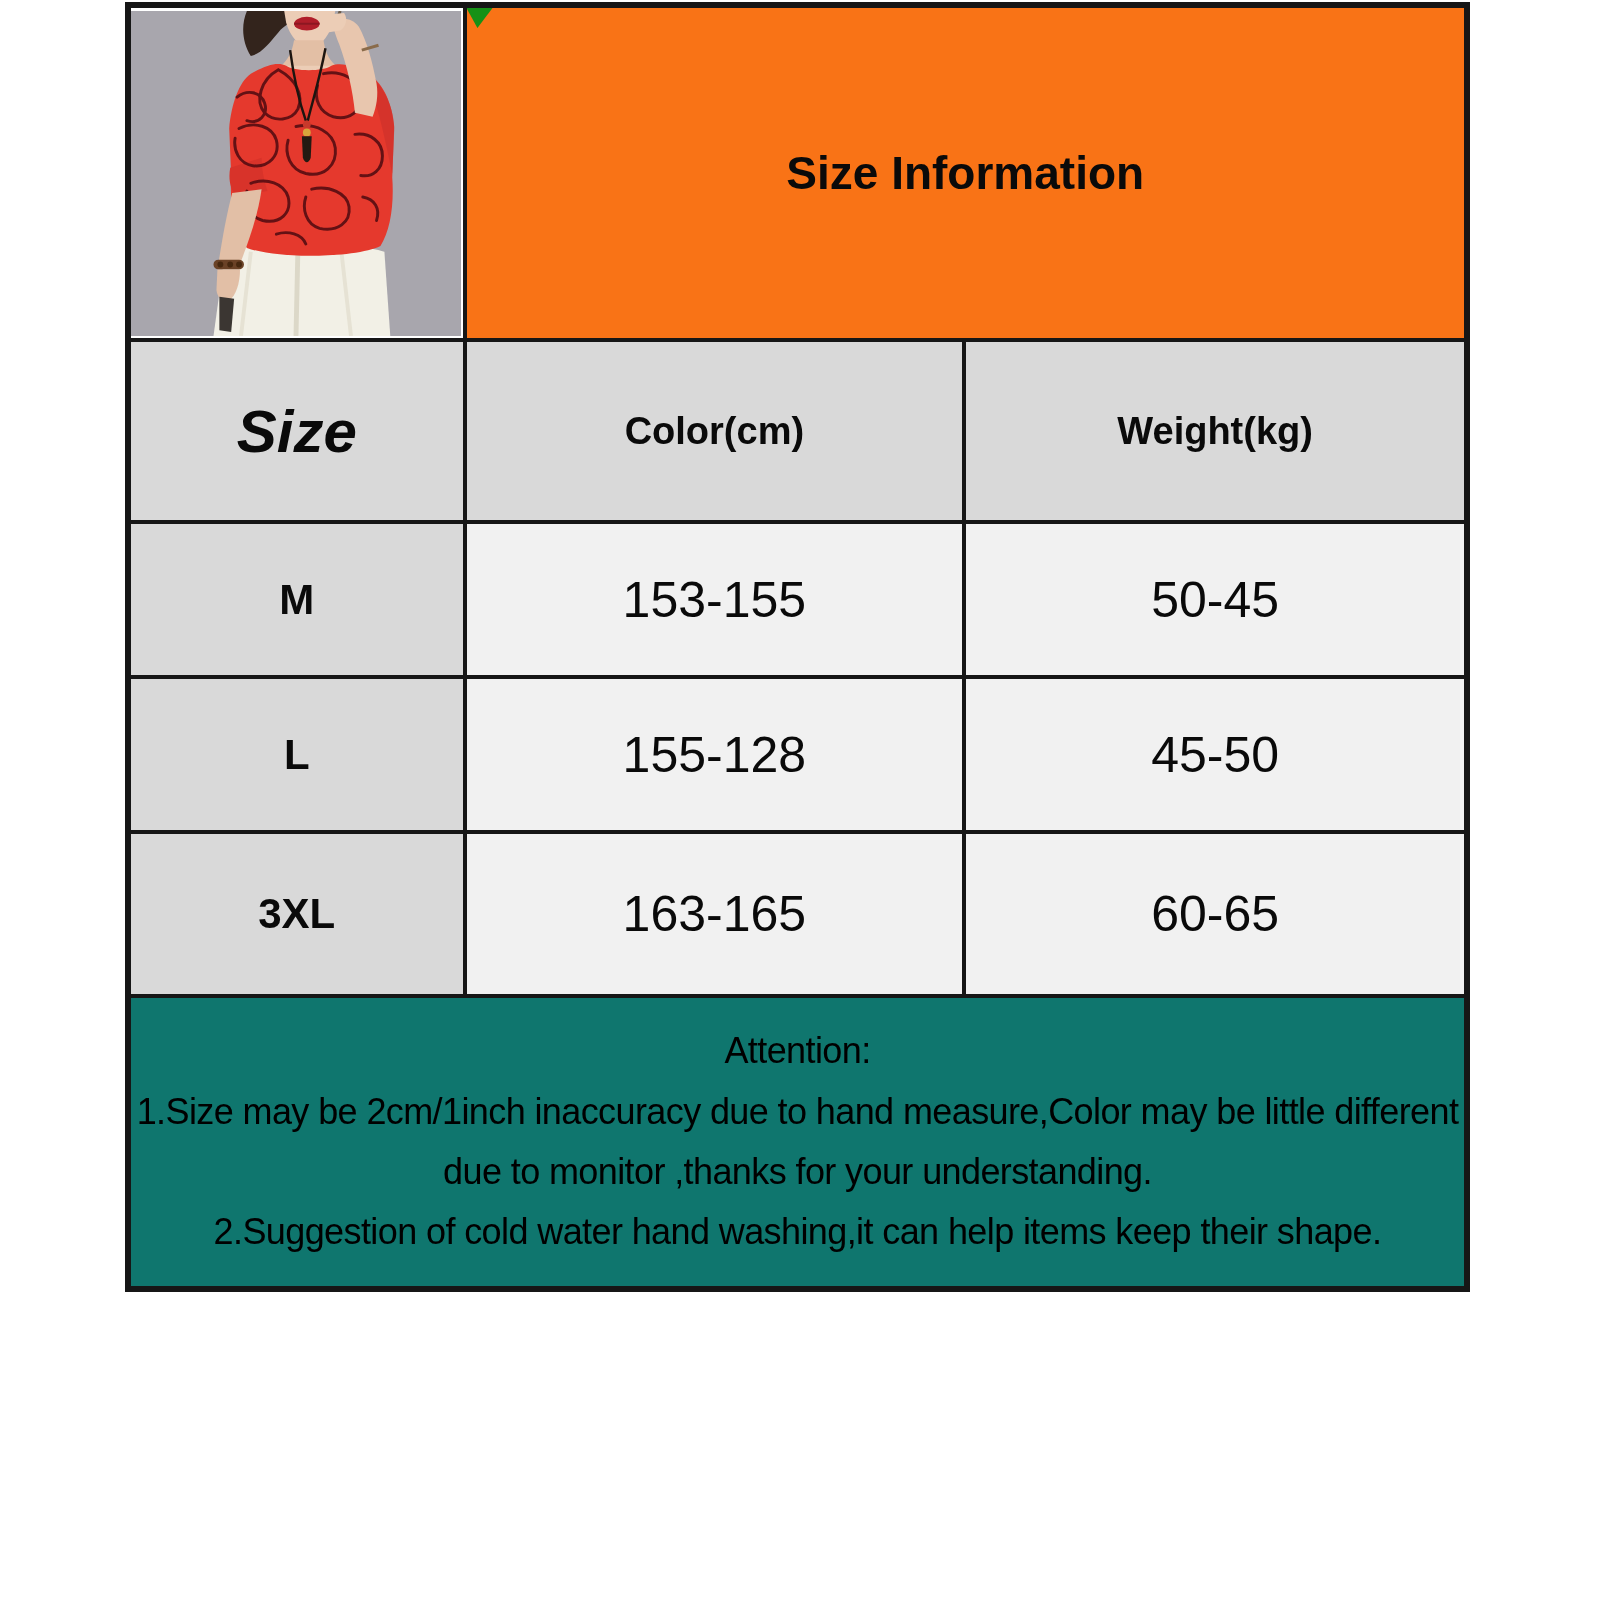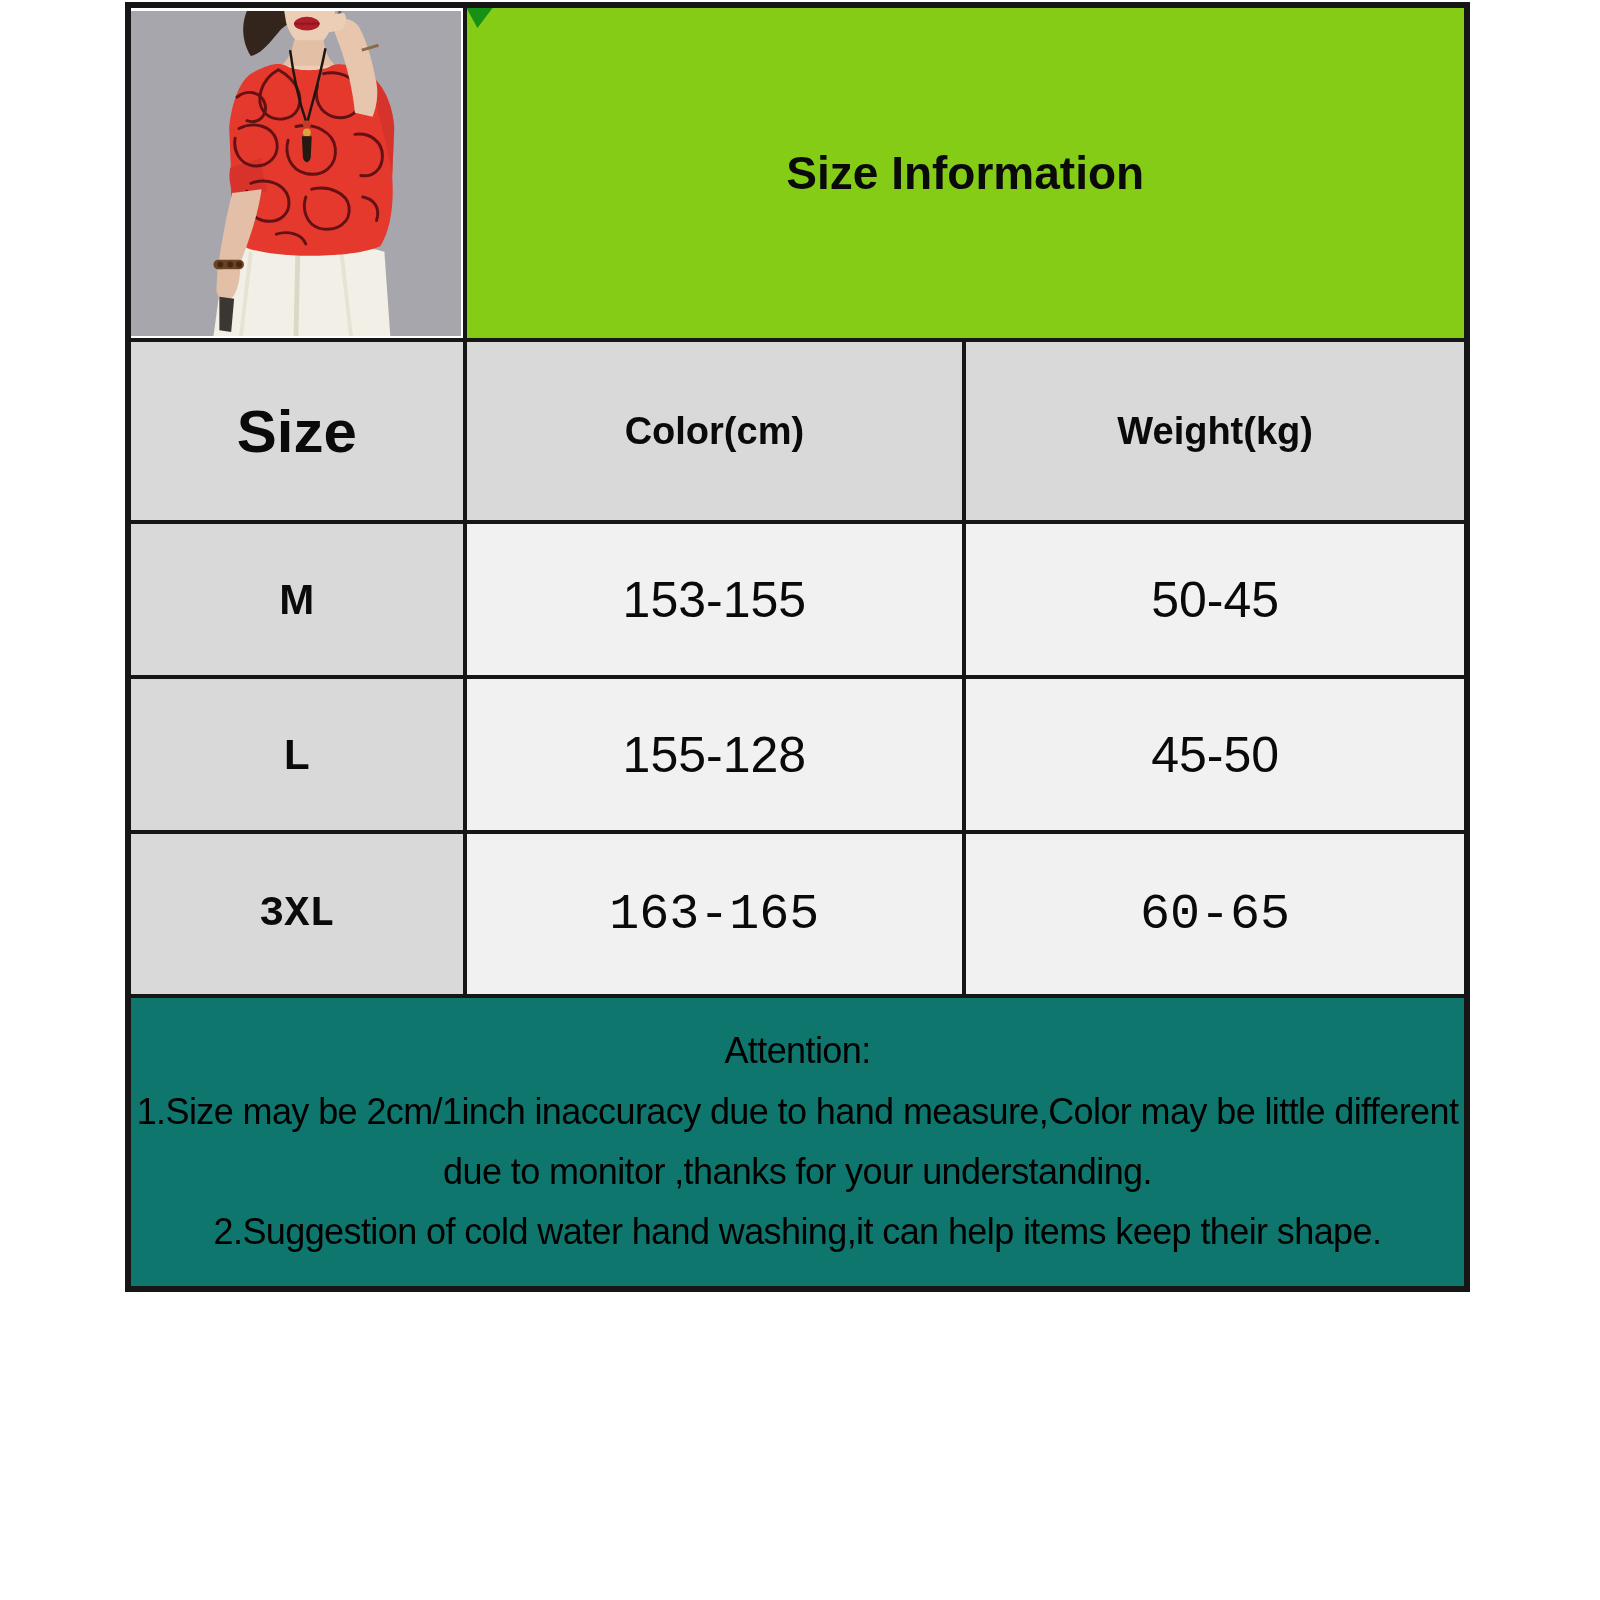--- a/index.html
+++ b/index.html
@@ -29,40 +29,40 @@
     padding: 0;
     overflow: hidden;
   }
   td.photo-cell {
     height: 330px;
     background: #ffffff;
     padding: 0 0 3px 4px;
   }
   td.photo-cell svg { display: block; }
   td.title-cell {
-    background: #84cc16;
+    background: #f97316;
     position: relative;
     font-size: 46px;
     font-weight: bold;
     letter-spacing: 0px;
   }
   .green-flag {
     position: absolute;
     top: 0;
     left: 0;
     width: 26px;
     height: 20px;
     background: #169116;
     clip-path: polygon(0 0, 100% 0, 42% 100%);
   }
   tr.head-row td { height: 178px; background: #d9d9d9; font-weight: bold; }
-  td.head-size { font-size: 60px; }
+  td.head-size { font-size: 60px; font-style: italic; }
   td.head-col  { font-size: 38px; }
   tr.data-row td { height: 151px; }
-  tr.data-row.last td { height: 160px; font-family: Liberation Mono, monospace; }
+  tr.data-row.last td { height: 160px; }
   td.c-size {
     background: #d9d9d9;
     font-weight: bold;
     font-size: 42px;
   }
   td.c-val {
     background: #f1f1f1;
     font-size: 50px;
     font-weight: normal;
   }

